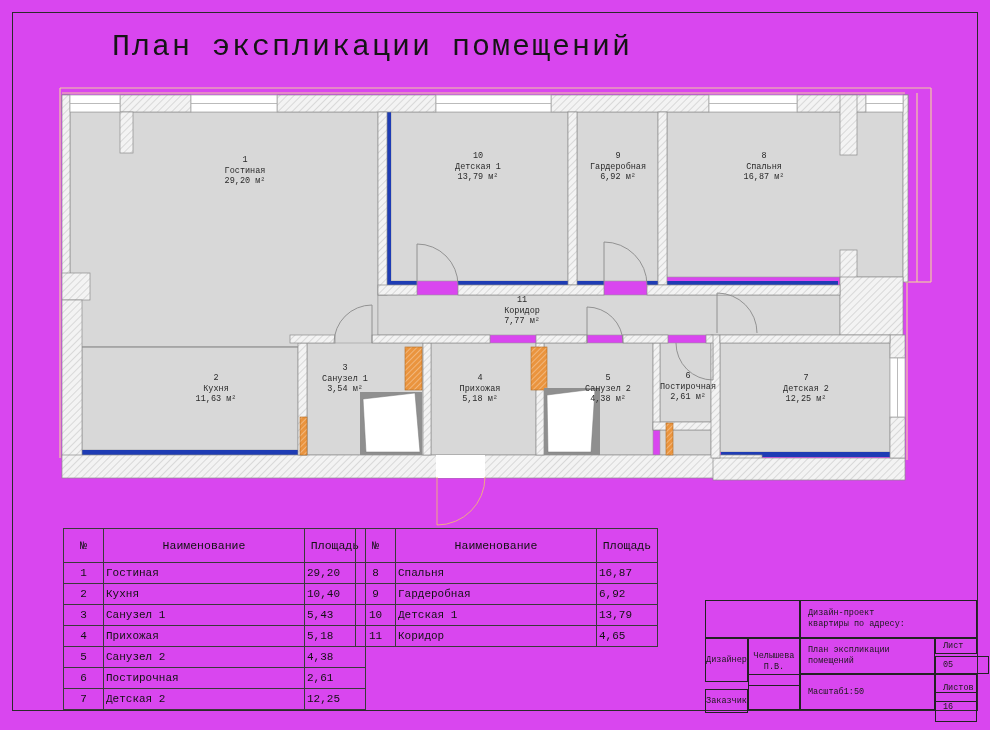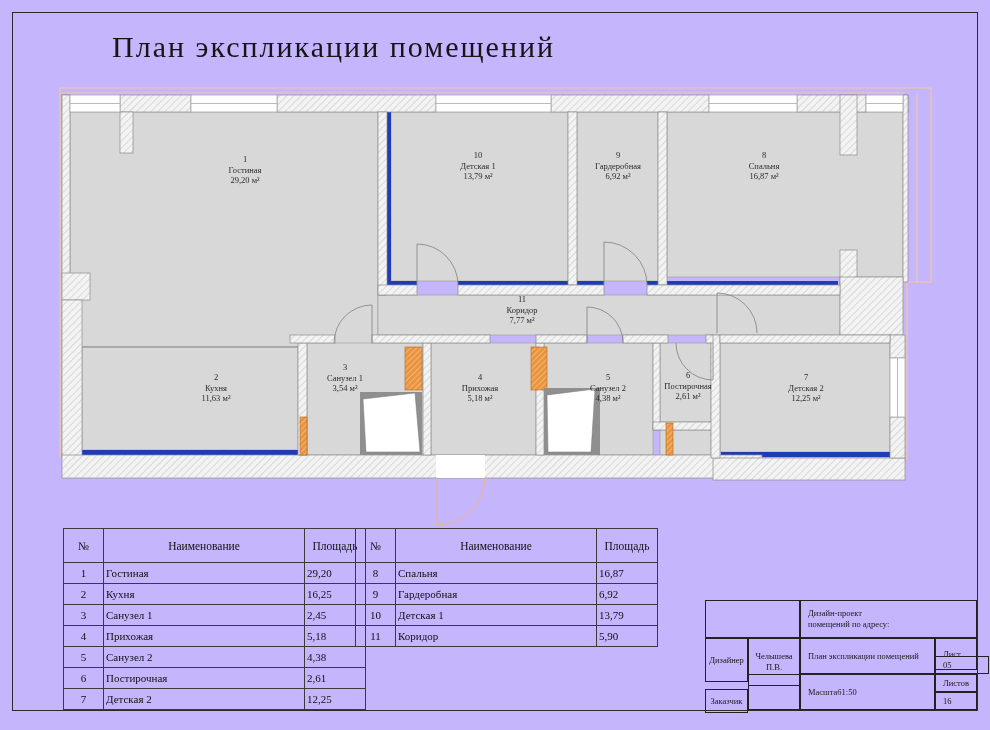--- a/index.html
+++ b/index.html
@@ -1,17 +1,17 @@
 <!DOCTYPE html>
 <html><head>
 <meta charset="utf-8">
 <style>
   html,body{margin:0;padding:0;background:#fff;}
-  .page{position:relative;width:990px;height:730px;background:#c4b5fd;
-        font-family:Liberation Serif, serif;overflow:hidden;color:#1a1a1a;}
+  .page{position:relative;width:990px;height:730px;background:#d946ef;
+        font-family:Liberation Mono, monospace;overflow:hidden;color:#1a1a1a;}
   .frame{position:absolute;left:12px;top:12px;width:964px;height:697px;
          border:1.6px solid #2b2b2b;}
   .title{position:absolute;left:112px;top:30px;margin:0;font-size:30px;font-weight:400;
          letter-spacing:2px;color:#151515;}
   svg.plan{position:absolute;left:50px;top:80px;}
   
   table.expl{position:absolute;border-collapse:collapse;font-size:11px;color:#111;
              table-layout:fixed;}
   table.expl td{border:1px solid #3a3a3a;height:20px;padding:0 2px;overflow:hidden;}
   table.expl tr.hdr td{height:33px;text-align:center;font-size:11.5px;}
@@ -186,26 +186,26 @@
           <td class="c-area">Площадь</td>
         </tr>
     <tr>
           <td class="c-num">1</td>
           <td class="c-name">Гостиная</td>
           <td class="c-area">29,20</td>
         </tr>
     <tr>
           <td class="c-num">2</td>
           <td class="c-name">Кухня</td>
-          <td class="c-area">16,25</td>
+          <td class="c-area">10,40</td>
         </tr>
     <tr>
           <td class="c-num">3</td>
           <td class="c-name">Санузел 1</td>
-          <td class="c-area">2,45</td>
+          <td class="c-area">5,43</td>
         </tr>
     <tr>
           <td class="c-num">4</td>
           <td class="c-name">Прихожая</td>
           <td class="c-area">5,18</td>
         </tr>
     <tr>
           <td class="c-num">5</td>
           <td class="c-name">Санузел 2</td>
           <td class="c-area">4,38</td>
@@ -241,38 +241,38 @@
           <td class="c-area">6,92</td>
         </tr>
     <tr>
           <td class="c-num">10</td>
           <td class="c-name">Детская 1</td>
           <td class="c-area">13,79</td>
         </tr>
     <tr>
           <td class="c-num">11</td>
           <td class="c-name">Коридор</td>
-          <td class="c-area">5,90</td>
+          <td class="c-area">4,65</td>
         </tr>
   </tbody>
     </table>
 
   <div class="tb">
     <div class="cell" style="left:0;top:0;width:95px;height:38px"></div>
     <div class="cell left-al" style="left:95px;top:0;width:177px;height:38px;flex-direction:column;align-items:flex-start;justify-content:center">
       <div>Дизайн-проект</div>
-      <div>помещений по адресу:</div>
+      <div>квартиры по адресу:</div>
     </div>
     <div class="cell" style="left:0;top:38px;width:43px;height:44px">Дизайнер</div>
     <div class="cell" style="left:43px;top:38px;width:52px;height:48px">Челышева П.В.</div>
     <div class="cell left-al" style="left:95px;top:38px;width:135px;height:36px">План экспликации помещений</div>
-    <div class="cell left-al" style="left:230px;top:38px;width:42px;height:32px">Лист</div>
+    <div class="cell left-al" style="left:230px;top:38px;width:42px;height:16px">Лист</div>
     <div class="cell left-al" style="left:230px;top:56px;width:54px;height:18px">05</div>
     <div class="cell" style="left:0;top:89px;width:43px;height:24px">Заказчик</div>
     <div class="cell" style="left:43px;top:74px;width:52px;height:36px"></div>
     <div class="cell left-al" style="left:95px;top:74px;width:135px;height:36px;gap:0">
       <span>Масштаб</span>
       <span>1:50</span>
     </div>
-    <div class="cell left-al" style="left:230px;top:74px;width:42px;height:18px">Листов</div>
-    <div class="cell left-al" style="left:230px;top:92px;width:42px;height:18px">16</div>
+    <div class="cell left-al" style="left:230px;top:74px;width:42px;height:28px">Листов</div>
+    <div class="cell left-al" style="left:230px;top:92px;width:42px;height:30px">16</div>
   </div>
 </div>
 
 </body></html>

